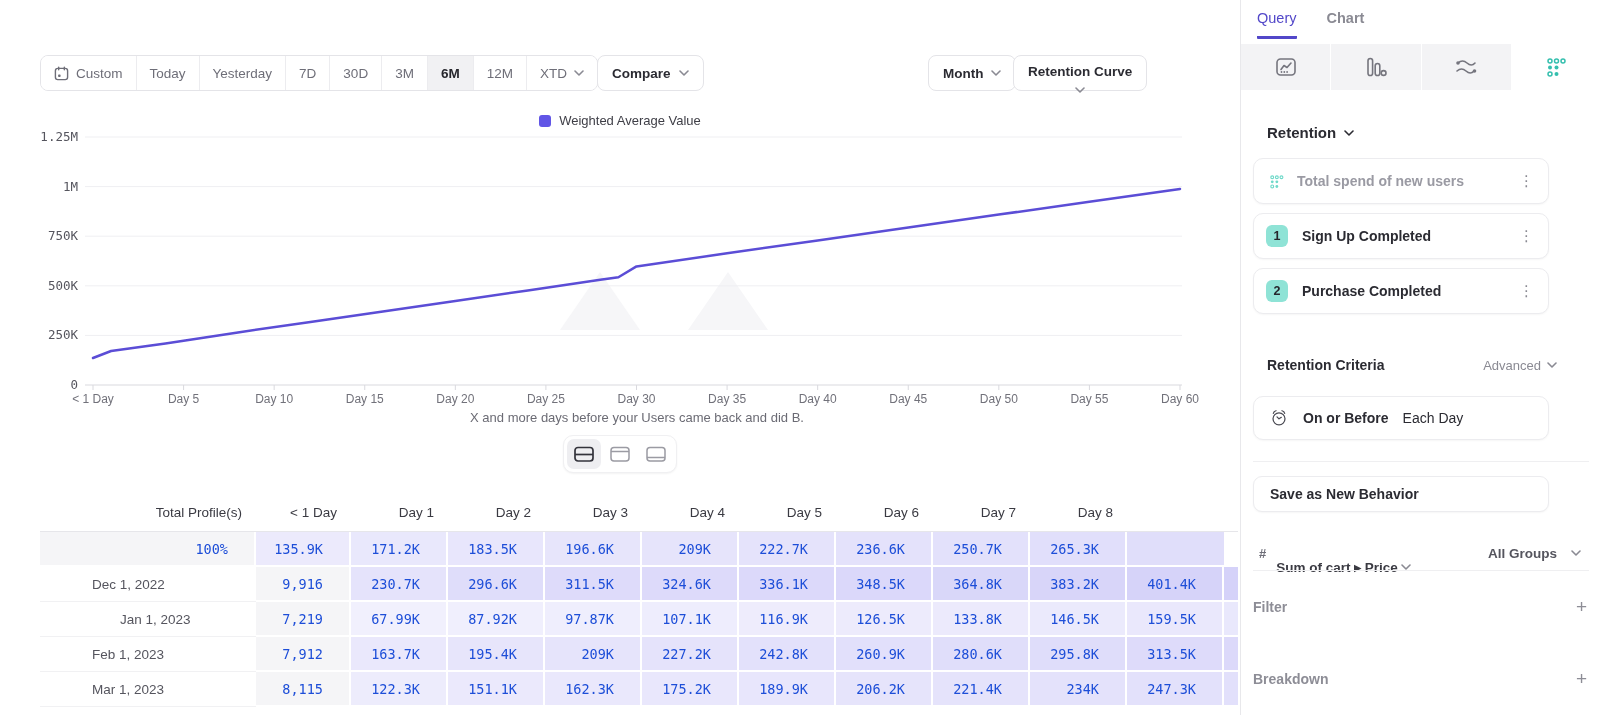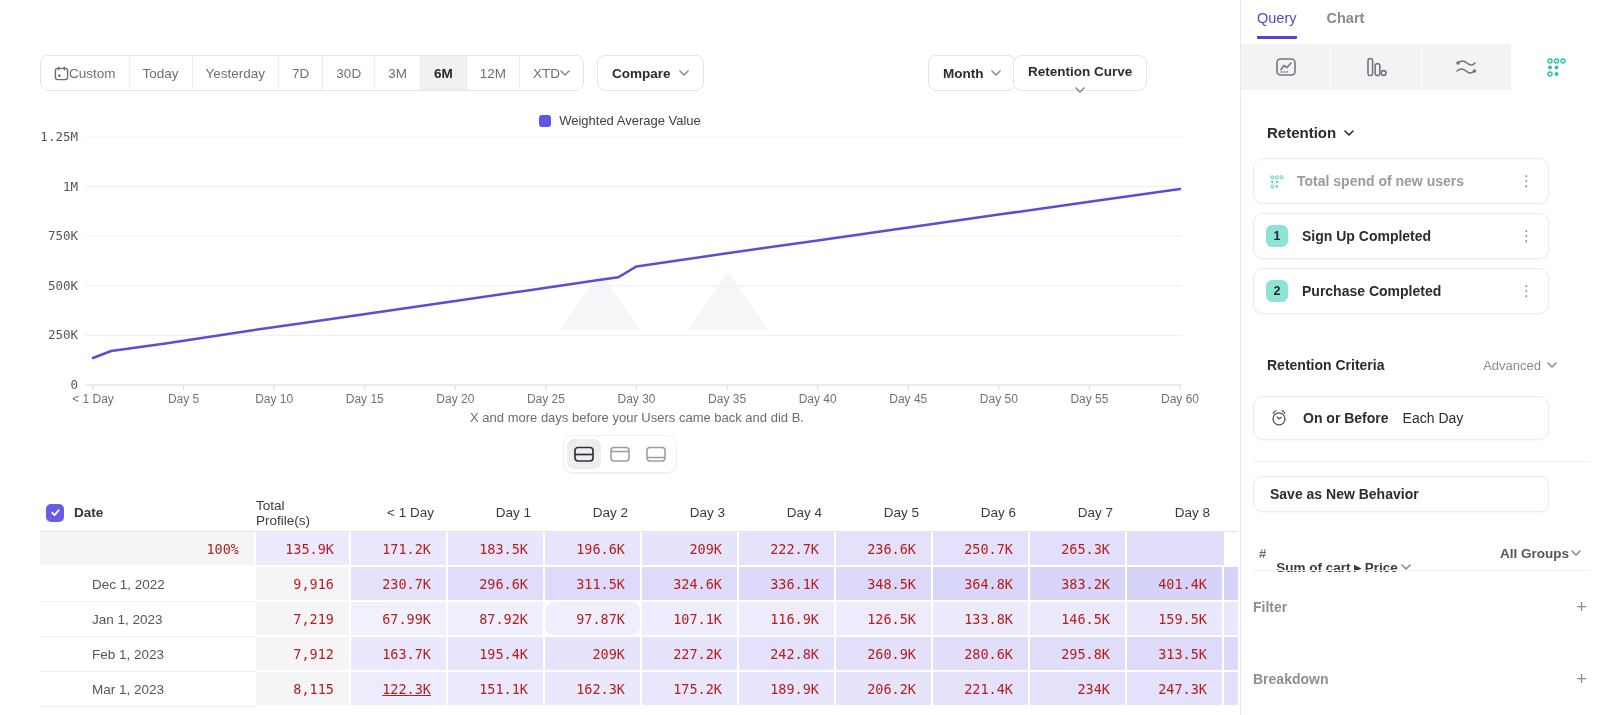--- a/index.html
+++ b/index.html
@@ -4,21 +4,21 @@
 <style>
   * { margin:0; padding:0; box-sizing:border-box; }
   html,body { width:1600px; height:715px; overflow:hidden; background:#fff;
     font-family:"Liberation Sans", sans-serif; -webkit-font-smoothing:antialiased; }
   #app { position:relative; width:1600px; height:715px; background:#fff; }
 
   
   .toolbar { position:absolute; top:55px; left:0; width:1240px; height:36px; }
   .range-group { position:absolute; left:40px; top:0; display:inline-flex; align-items:stretch;
     border:1px solid #E4E4E8; border-radius:8px; background:#fff; overflow:hidden; height:36px; }
-  .range-btn { display:flex; align-items:center; padding:0 13px; background:#fff;
+  .range-btn { display:flex; align-items:center; gap:7px; padding:0 13px; background:#fff;
     border:none; border-left:1px solid #ECECEF; font-family:inherit; font-size:13.5px; color:#6E6E78; cursor:pointer; }
   .range-btn:first-child { border-left:none; }
   .range-btn.active { background:#F1F1F3; color:#26262C; font-weight:700; }
   .btn { position:absolute; top:0; height:36px; display:inline-flex; align-items:center; gap:8px;
     border:1px solid #E4E4E8; border-radius:8px; background:#fff; padding:0 14px;
     font-size:13.5px; color:#2B2B32; font-weight:600; cursor:pointer; }
   .chev { width:10px; height:6px; flex:none; }
   .chev path { fill:none; stroke:#8A8A93; stroke-width:1.6; stroke-linecap:round; stroke-linejoin:round; }
   .range-btn .chev path { stroke:#8A8A93; }
 
@@ -41,22 +41,22 @@
   .toggle-btn svg .shape { fill:none; stroke:#9B9BA3; stroke-width:1.5; }
   .toggle-btn.active svg .shape { stroke:#33333B; stroke-width:1.7; }
 
   
   .table-wrap { position:absolute; top:494px; left:40px; width:1198px; font-size:13.5px; }
   .t-row { display:grid; grid-template-columns:216px 95px repeat(9, 97px) 14px; height:35px; }
   .t-head { height:38px; border-bottom:1px solid #E6E6EA; color:#33333B; }
   .t-head .hcell { display:flex; align-items:center; justify-content:flex-end; padding-right:14px; font-size:13.5px; color:#3A3A42; }
   .label-cell { display:flex; align-items:center; border-bottom:1px solid #F1F1F3; color:#4E4E57; }
   .t-head .label-cell { border-bottom:none; color:#33333B; }
-  .num-cell { display:flex; align-items:center; justify-content:flex-end; padding-right:15px;
-    font-family:"DejaVu Sans Mono", monospace; font-size:13.5px; color:#b91c1c;
+  .num-cell { display:flex; align-items:center; justify-content:flex-end; padding-right:26px;
+    font-family:"DejaVu Sans Mono", monospace; font-size:13.5px; color:#1d4ed8;
     border-right:2px solid #fff; border-bottom:2px solid #fff; }
   .total-cell { background:#F5F5F7; }
   .checkbox { width:18px; height:18px; border-radius:5px; background:#6A5AE8; margin-left:6px;
     display:flex; align-items:center; justify-content:center; flex:none; cursor:pointer; }
   .checkbox svg { width:11px; height:11px; }
   .row-chevron { margin-left:12px; flex:none; cursor:pointer; }
   .sliver { border-bottom:2px solid #fff; }
 
   
   .sidebar { position:absolute; top:0; left:1240px; width:360px; height:715px; background:#fff;
@@ -84,21 +84,21 @@
   .criteria-title { font-size:14px; font-weight:700; color:#2B2B32; }
   .advanced { margin-left:auto; display:flex; align-items:center; gap:6px; font-size:13px; color:#8A8A93; cursor:pointer; }
   .divider { position:absolute; left:12px; width:336px; height:1px; background:#EFEFF1; }
   .save-btn { position:absolute; left:12px; width:296px; height:36px; border:1px solid #ECECEF; border-radius:9px;
     background:#fff; display:flex; align-items:center; padding-left:16px; font-size:14px; font-weight:600;
     color:#2B2B32; cursor:pointer; box-shadow:0 1px 2px rgba(20,20,25,0.04); }
   .measure-row { position:absolute; left:18px; width:322px; display:flex; align-items:center; gap:10px;
     font-size:13.5px; color:#2F2F36; }
   .hash { color:#6E6E78; font-weight:700; font-size:13px; }
   .measure-label { font-weight:600; color:#3A3A42; display:flex; align-items:center; gap:3px; cursor:pointer;margin-top:28px; }
-  .groups { margin-left:auto; display:flex; align-items:center; gap:2px; color:#55555E; font-weight:600; cursor:pointer; }
+  .groups { margin-left:auto; display:flex; align-items:center; gap:14px; color:#55555E; font-weight:600; cursor:pointer; }
   .add-row { position:absolute; left:12px; width:336px; display:flex; align-items:center; justify-content:space-between; }
   .add-label { font-size:14px; color:#8D8D96; font-weight:600; }
   .plus { font-size:19px; color:#8D8D96; font-weight:400; margin-right:2px; cursor:pointer; line-height:1; }
 </style>
 </head>
 <body>
 
 <div id="app">
 
   <div class="toolbar">
@@ -236,28 +236,20 @@
           <svg viewBox="0 0 22 18">
             <rect class="shape" x="2" y="2.5" width="18" height="13.5" rx="3"></rect>
             <line class="shape" x1="2" y1="12.5" x2="20" y2="12.5"></line>
           </svg>
         </button>
       </div>
   </div>
 
   <div class="table-wrap" id="table-wrap">
       <div class="t-row t-head">
-        <div class="label-cell">
-          <span class="checkbox">
-            <svg viewBox="0 0 12 12">
-              <path d="M2.5 6.3 L5 8.8 L9.5 3.5" stroke="#fff" stroke-width="2" fill="none" stroke-linecap="round" stroke-linejoin="round"></path>
-            </svg>
-          </span>
-          <span style="margin-left: 10px; font-weight: 600;">Date</span>
-        </div>
         <div class="hcell">Total Profile(s)</div>
         <div class="hcell">&lt; 1 Day</div>
         <div class="hcell">Day 1</div>
         <div class="hcell">Day 2</div>
         <div class="hcell">Day 3</div>
         <div class="hcell">Day 4</div>
         <div class="hcell">Day 5</div>
         <div class="hcell">Day 6</div>
         <div class="hcell">Day 7</div>
         <div class="hcell">Day 8</div>
@@ -287,26 +279,26 @@
         <div class="num-cell" style="background: rgba(98, 86, 232, 0.22);">324.6K</div>
         <div class="num-cell" style="background: rgba(98, 86, 232, 0.224);">336.1K</div>
         <div class="num-cell" style="background: rgba(98, 86, 232, 0.23);">348.5K</div>
         <div class="num-cell" style="background: rgba(98, 86, 232, 0.24);">364.8K</div>
         <div class="num-cell" style="background: rgba(98, 86, 232, 0.247);">383.2K</div>
         <div class="num-cell" style="background: rgba(98, 86, 232, 0.26);">401.4K</div>
         <div class="sliver" style="background: rgba(98, 86, 232, 0.267);"></div>
       </div>
       <div class="t-row">
         <div class="label-cell">
-          <span style="margin-left: 52px; color: rgb(85, 85, 94);">Jan 1, 2023</span>
+          <span style="margin-left: 80px; color: rgb(85, 85, 94);">Jan 1, 2023</span>
         </div>
         <div class="num-cell total-cell">7,219</div>
         <div class="num-cell" style="background: rgba(98, 86, 232, 0.086);">67.99K</div>
         <div class="num-cell" style="background: rgba(98, 86, 232, 0.094);">87.92K</div>
-        <div class="num-cell" style="background: rgba(98, 86, 232, 0.1); border-radius: 10px;">97.87K</div>
+        <div class="num-cell" style="background: rgba(98, 86, 232, 0.1);">97.87K</div>
         <div class="num-cell" style="background: rgba(98, 86, 232, 0.106);">107.1K</div>
         <div class="num-cell" style="background: rgba(98, 86, 232, 0.11);">116.9K</div>
         <div class="num-cell" style="background: rgba(98, 86, 232, 0.118);">126.5K</div>
         <div class="num-cell" style="background: rgba(98, 86, 232, 0.12);">133.8K</div>
         <div class="num-cell" style="background: rgba(98, 86, 232, 0.125);">146.5K</div>
         <div class="num-cell" style="background: rgba(98, 86, 232, 0.133);">159.5K</div>
         <div class="sliver" style="background: rgba(98, 86, 232, 0.137);"></div>
       </div>
       <div class="t-row">
         <div class="label-cell">
@@ -322,21 +314,21 @@
         <div class="num-cell" style="background: rgba(98, 86, 232, 0.196);">280.6K</div>
         <div class="num-cell" style="background: rgba(98, 86, 232, 0.204);">295.8K</div>
         <div class="num-cell" style="background: rgba(98, 86, 232, 0.21);">313.5K</div>
         <div class="sliver" style="background: rgba(98, 86, 232, 0.224);"></div>
       </div>
       <div class="t-row">
         <div class="label-cell">
           <span style="margin-left: 52px; color: rgb(85, 85, 94);">Mar 1, 2023</span>
         </div>
         <div class="num-cell total-cell">8,115</div>
-        <div class="num-cell" style="background: rgba(98, 86, 232, 0.114); text-decoration: underline;">122.3K</div>
+        <div class="num-cell" style="background: rgba(98, 86, 232, 0.114);">122.3K</div>
         <div class="num-cell" style="background: rgba(98, 86, 232, 0.13);">151.1K</div>
         <div class="num-cell" style="background: rgba(98, 86, 232, 0.133);">162.3K</div>
         <div class="num-cell" style="background: rgba(98, 86, 232, 0.14);">175.2K</div>
         <div class="num-cell" style="background: rgba(98, 86, 232, 0.15);">189.9K</div>
         <div class="num-cell" style="background: rgba(98, 86, 232, 0.157);">206.2K</div>
         <div class="num-cell" style="background: rgba(98, 86, 232, 0.165);">221.4K</div>
         <div class="num-cell" style="background: rgba(98, 86, 232, 0.173);">234K</div>
         <div class="num-cell" style="background: rgba(98, 86, 232, 0.18);">247.3K</div>
         <div class="sliver" style="background: rgba(98, 86, 232, 0.184);"></div>
       </div>

